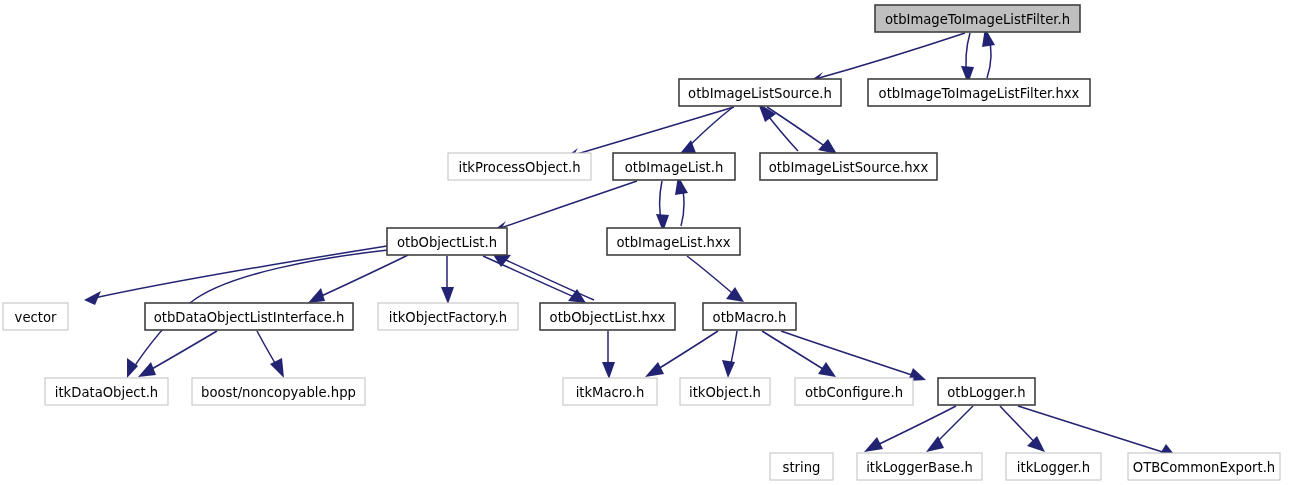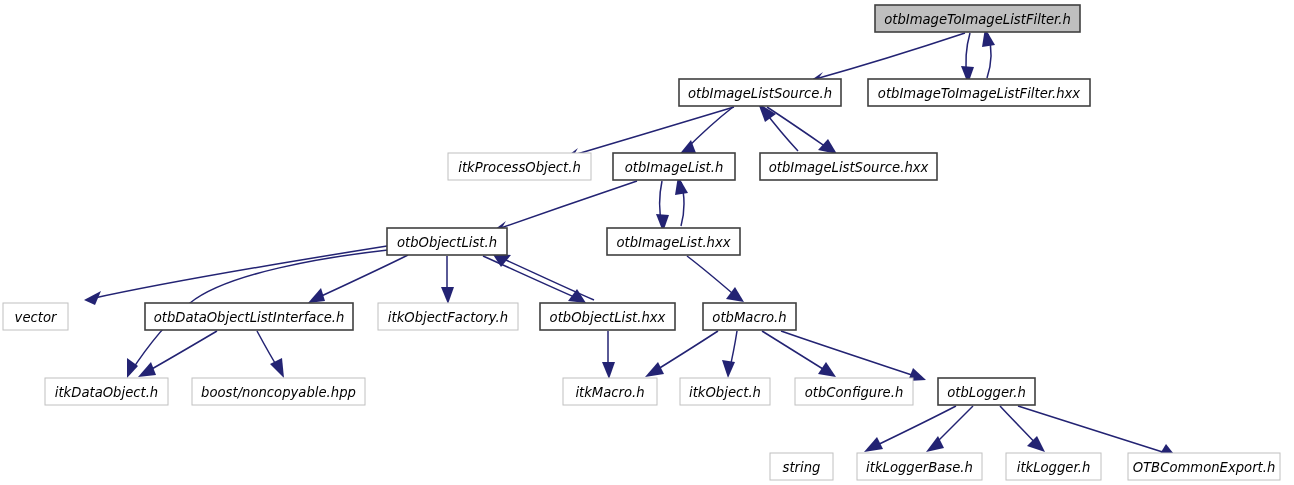--- a/index.html
+++ b/index.html
@@ -10,21 +10,20 @@
   body {
     width: 1294px;
     height: 485px;
     font-family: "DejaVu Sans", sans-serif;
     overflow: hidden;
   }
   #graph-root {
     position: relative;
     width: 1294px;
     height: 475px;
-    font-style: italic;
   }
   svg.graph {
     display: block;
     width: 1294px;
     height: 485px;
   }
   .node-box {
     fill: #ffffff;
     stroke: #c0c0c0;
     stroke-width: 1;

